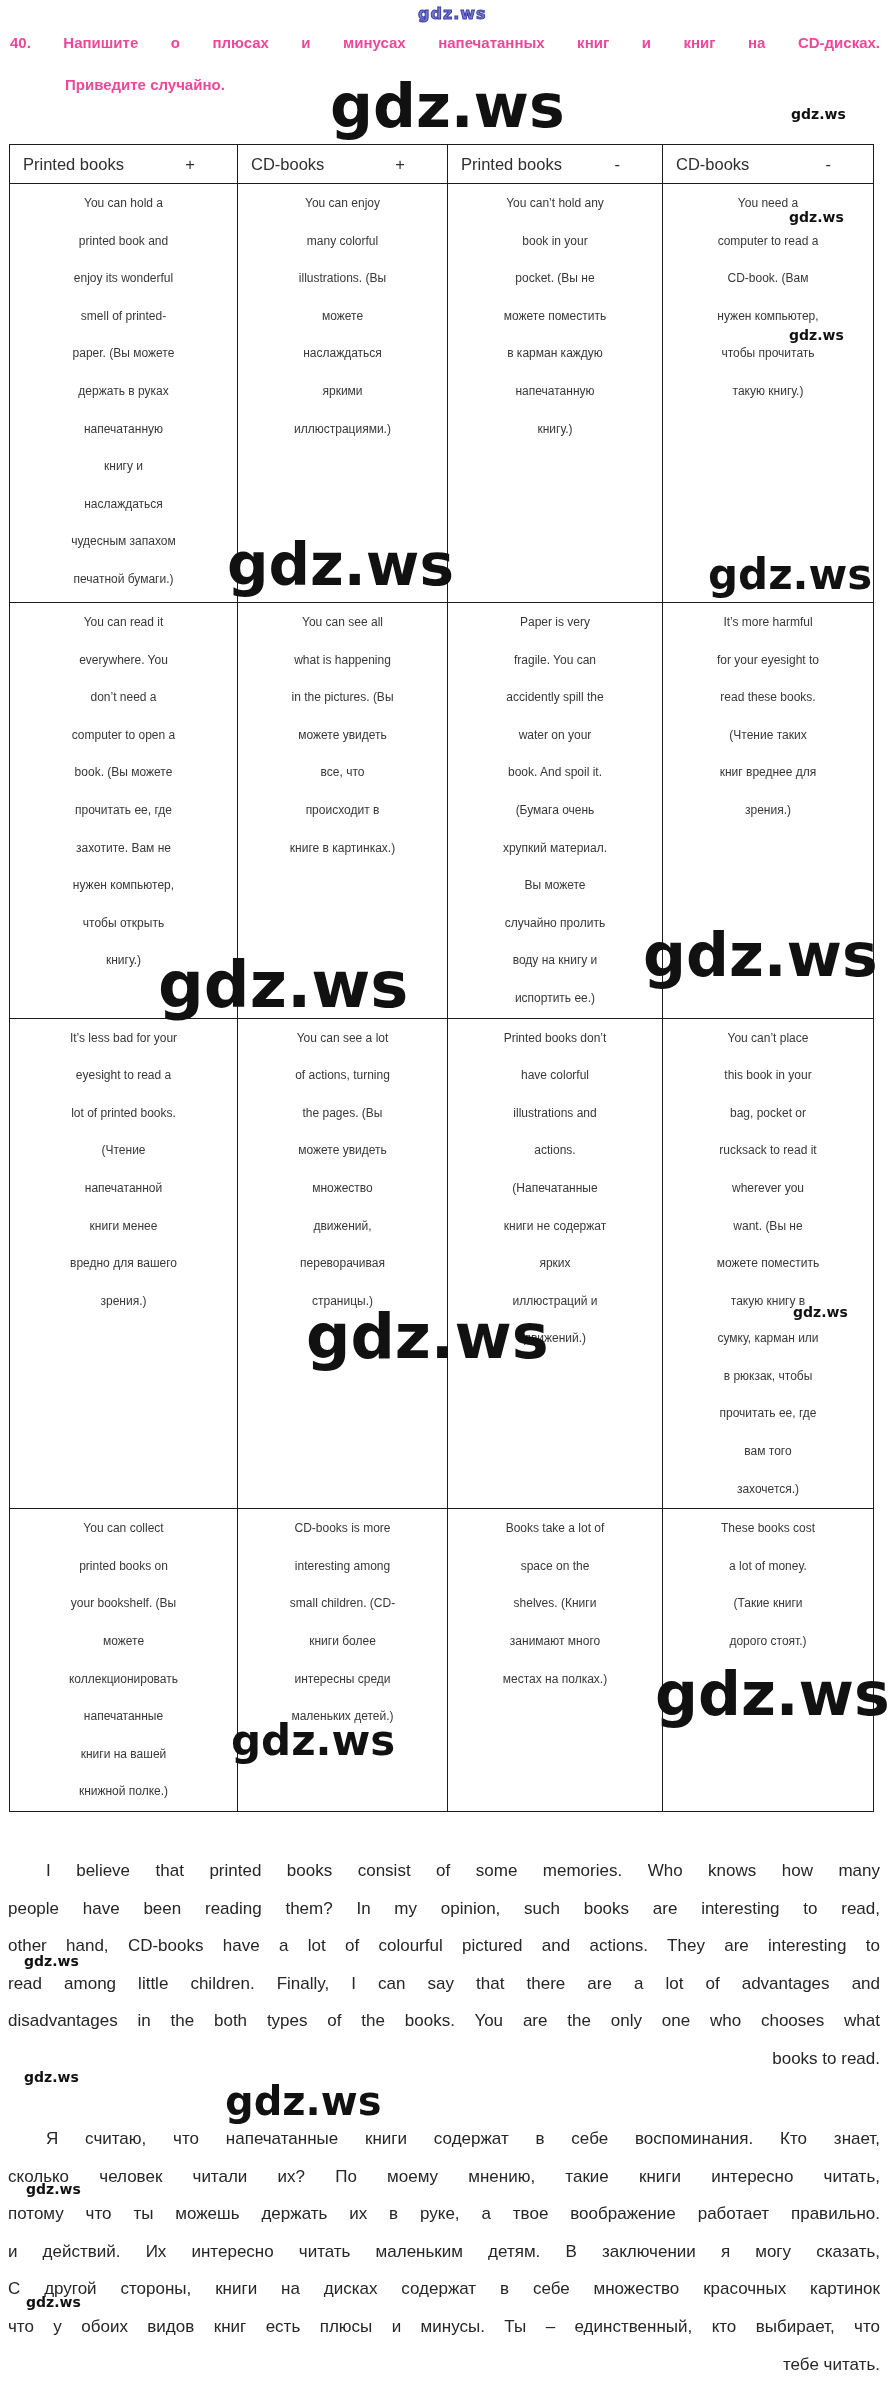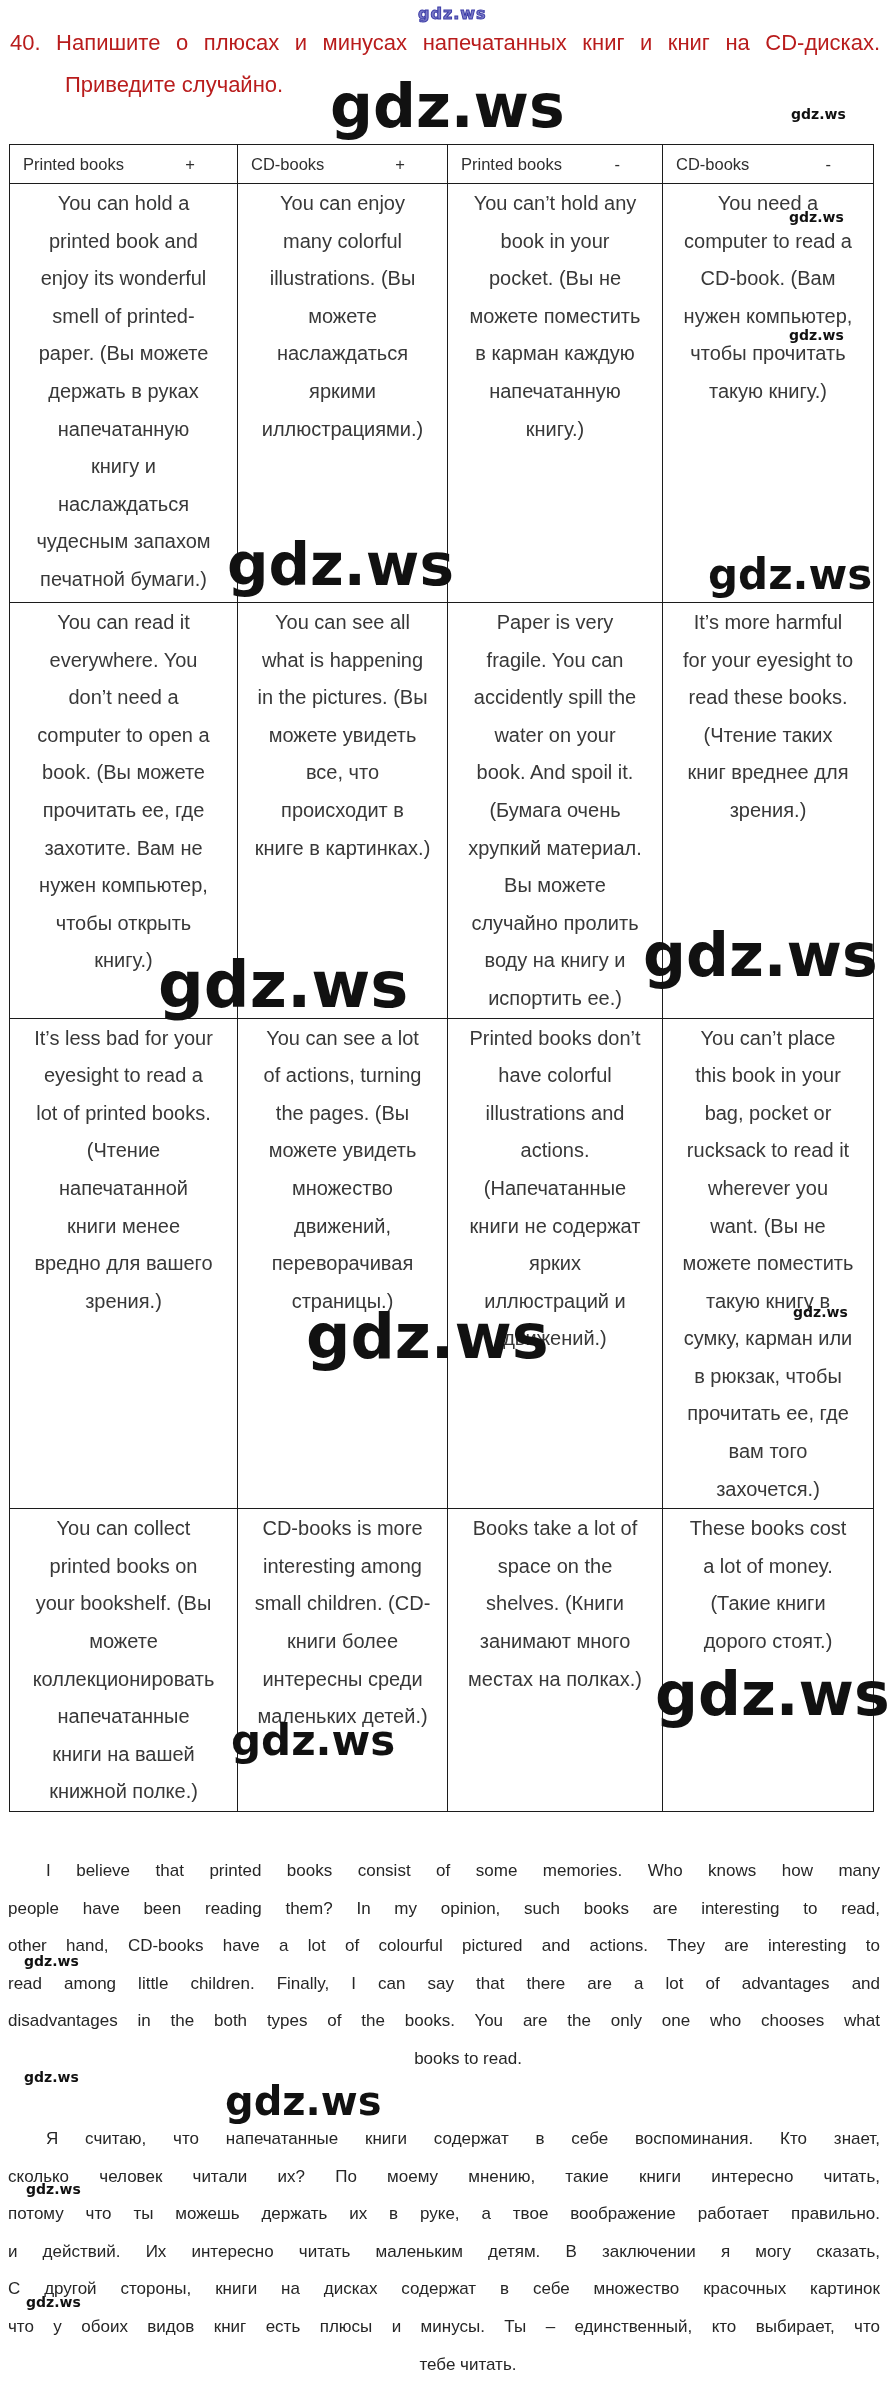--- a/index.html
+++ b/index.html
@@ -1,48 +1,48 @@
 <!DOCTYPE html>
 <html><head>
 <meta charset="utf-8">
 <style>
   html,body{margin:0;padding:0;}
   body{
     width:888px;height:2386px;position:relative;background:#ffffff;
     font-family:"Liberation Sans", sans-serif;color:#2b2b2b;overflow:hidden;
   }
   .title{position:absolute;left:10px;right:8px;top:22px;
-    font-weight:normal;font-size:22px;color:#b91c1c;line-height:42px;}
+    font-weight:bold;font-size:15px;color:#ec4899;line-height:42px;}
   .title .l1{text-align:justify;text-align-last:justify;}
   .title .l2{margin-left:55px;}
 
   table.grid{
     position:absolute;left:9px;top:144px;width:864px;
     border-collapse:collapse;table-layout:fixed;
   }
   table.grid col.c1{width:228px;} table.grid col.c2{width:210px;}
   table.grid col.c3{width:215px;} table.grid col.c4{width:211px;}
   table.grid th, table.grid td{border:1.5px solid #1c1c1c;}
   tr.hrow{height:39px;}
   tr.r1{height:419px;} tr.r2{height:339px;} tr.r3{height:490px;} tr.r4{height:303px;}
   th.hcell{
     font-weight:normal;font-size:16.5px;color:#2f2f2f;
     text-align:left;vertical-align:middle;padding:0 42px 0 13px;
   }
   th.hcell .hwrap{display:flex;justify-content:space-between;align-items:center;}
   td.cell{
     vertical-align:top;text-align:center;
-    font-size:20px;line-height:37.6px;color:#383838;
+    font-size:12px;line-height:37.6px;color:#383838;
     white-space:pre-line;padding:1px 2px 0 2px;
   }
   .para{position:absolute;left:8px;width:872px;font-size:17px;line-height:37.6px;color:#262626;}
   .para.en{top:1852px;}
   .para.ru{top:2120px;}
   .jline{text-align:justify;text-align-last:justify;}
-  .lastline{text-align:center;margin-left:48px;}
+  .lastline{text-align:right;margin-left:48px;}
   .indent{text-indent:38px;}
 
   .wm{position:absolute;font-family:"DejaVu Sans", sans-serif;font-weight:700;
       color:#111;line-height:1;white-space:nowrap;}
   .wm.small{font-size:14px;letter-spacing:0px;}
   .wm.outline{color:#7a7ac6;-webkit-text-stroke:1px #3b3ba6;font-size:16px;letter-spacing:1px;}
   .w0{left:418px;top:6px;}
   .w1{left:330px;top:76px;font-size:60px;}
   .w2{left:791px;top:107px;font-size:15px;}
   .w3{left:789px;top:210px;}

